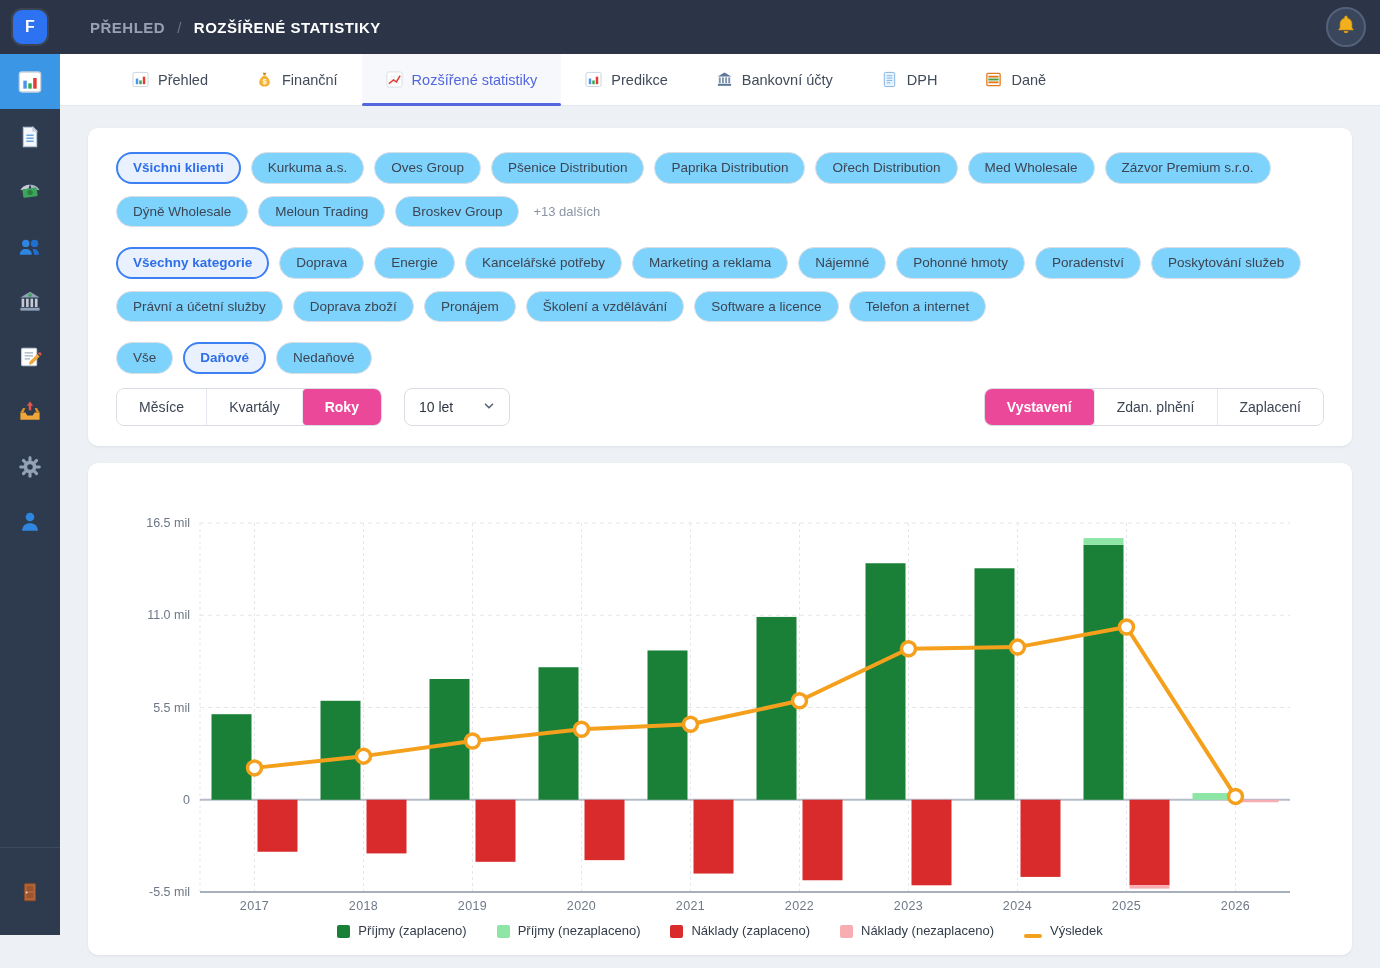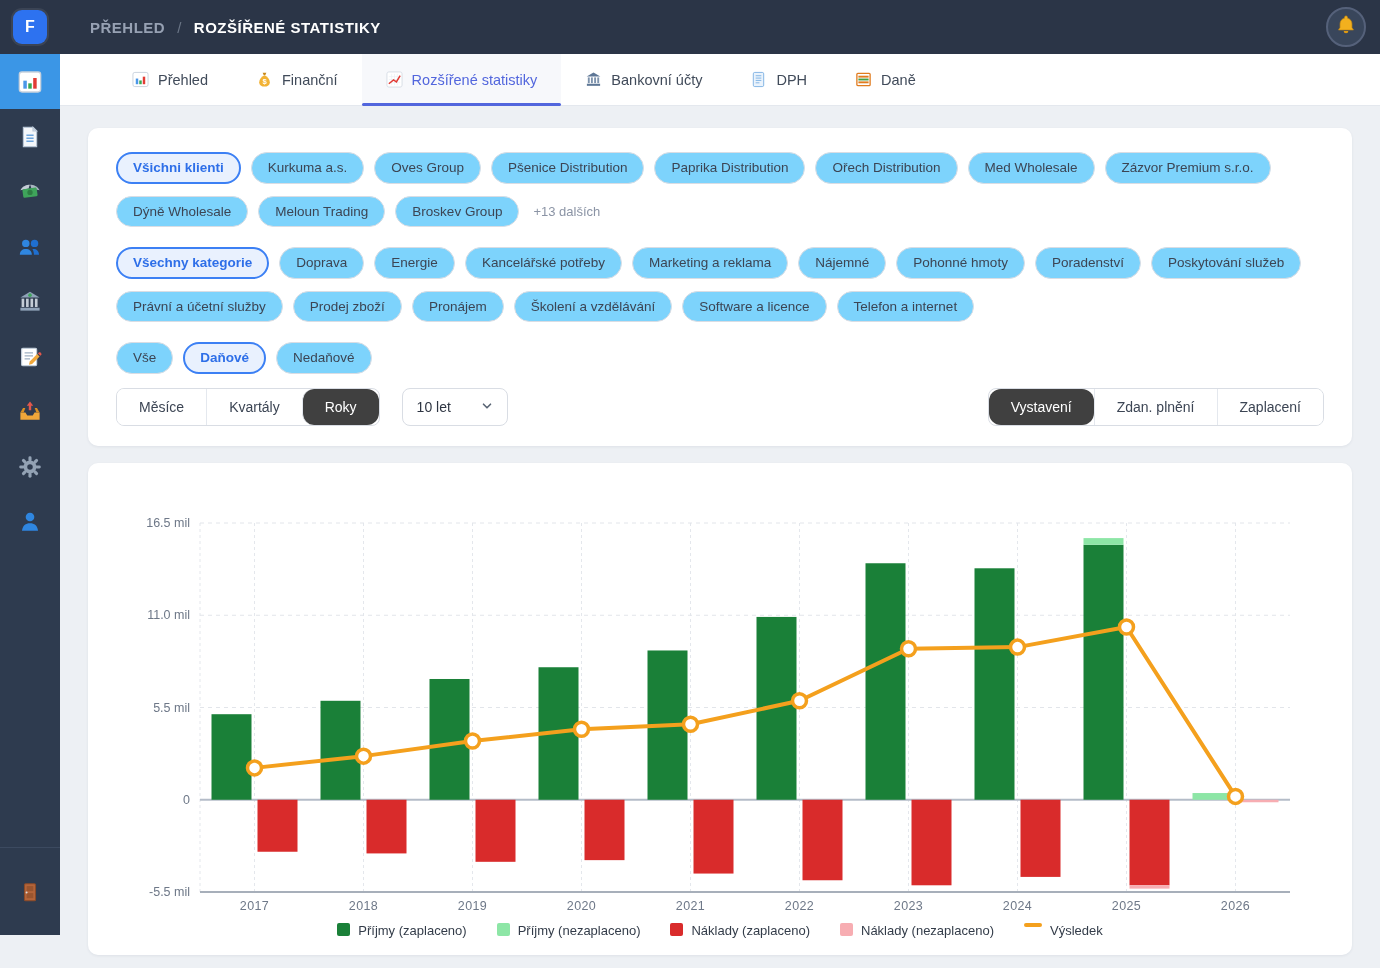--- a/index.html
+++ b/index.html
@@ -89,34 +89,34 @@
   .more-link { font-size:13px; color:#8b94a5; cursor:pointer; padding:0 4px; }
   
   .controls-row { display:flex; justify-content:space-between; align-items:center; margin-top:14px; }
   .controls-left { display:flex; align-items:flex-end; gap:22px; }
   .seg { display:flex; border:1px solid #d9dde4; border-radius:8px; background:#fff; overflow:hidden; }
   .seg-btn {
     background:#fff; border:none; padding:10px 22px; font-size:14px; color:#3c4554;
     cursor:pointer; font-family:"Liberation Sans",sans-serif; border-left:1px solid #e4e8ee;
   }
   .seg-btn:first-child { border-left:none; }
-  .seg-btn.active { background:#404040; color:#fff; border-radius:12px; font-weight:normal; }
+  .seg-btn.active { background:#ec4899; color:#fff; border-radius:4px; font-weight:bold; }
   .range-select {
     display:flex; align-items:center; gap:30px; border:1px solid #d9dde4; border-radius:8px;
     padding:10px 14px; font-size:14px; color:#2e3542; cursor:pointer; background:#fff;
   }
   .range-select svg { width:12px; height:12px; }
   
   #chart-svg { position:absolute; top:6px; left:0; width:1264px; height:448px;
     font-family:"Liberation Sans",sans-serif; }
   .legend {
     position:absolute; left:0; right:0; top:460px; display:flex; justify-content:center;
     align-items:center; gap:30px;
   }
-  .lg-item { display:flex; align-items:flex-start; gap:8px; cursor:pointer; }
+  .lg-item { display:flex; align-items:flex-end; gap:8px; cursor:pointer; }
   .lg-sq { width:13px; height:13px; border-radius:2px; display:inline-block; }
   .lg-dash { width:18px; height:4px; border-radius:2px; display:inline-block; }
   .lg-label { font-size:13px; color:#333c49; }
 </style>
 </head>
 <body>
 
 <header class="topbar">
   <div class="logo">
     <span>F</span>
@@ -276,20 +276,31 @@
           <rect x="1" y="1" width="16" height="16" rx="2" fill="#fff" stroke="#d8dde6"></rect>
           <path d="M3 6h12M3 9h12M3 12h12M6 3v12M9 3v12M12 3v12" stroke="#eceff3" stroke-width=".7"></path>
           <path d="M3 13.5L8 9.5l3 2 4-6.5" stroke="#e23c35" stroke-width="1.6" fill="none"></path>
         </svg>
       </span>
       <span class="tab-label">Rozšířené statistiky</span>
     </div>
     <div class="tab">
       <span class="icon">
         <svg viewBox="0 0 18 18">
+          <rect x="1" y="1.5" width="16" height="15" rx="2" fill="#fff" stroke="#c9d2dd"></rect>
+          <rect x="4" y="8" width="2.6" height="6" fill="#4a97e8"></rect>
+          <rect x="7.7" y="10" width="2.6" height="4" fill="#37a853"></rect>
+          <rect x="11.4" y="6" width="2.6" height="8" fill="#e23c35"></rect>
+        </svg>
+      </span>
+      <span class="tab-label">Predikce</span>
+    </div>
+    <div class="tab">
+      <span class="icon">
+        <svg viewBox="0 0 18 18">
           <path d="M9 1.5L1.8 5.8h14.4z" fill="#5e7796"></path>
           <rect x="3" y="6.8" width="2" height="6" fill="#7d92ac"></rect>
           <rect x="6.3" y="6.8" width="2" height="6" fill="#7d92ac"></rect>
           <rect x="9.7" y="6.8" width="2" height="6" fill="#7d92ac"></rect>
           <rect x="13" y="6.8" width="2" height="6" fill="#7d92ac"></rect>
           <rect x="2" y="13.5" width="14" height="2.2" fill="#5e7796"></rect>
         </svg>
       </span>
       <span class="tab-label">Bankovní účty</span>
     </div>
@@ -335,21 +346,21 @@
         <button class="chip active">Všechny kategorie</button>
         <button class="chip">Doprava</button>
         <button class="chip">Energie</button>
         <button class="chip">Kancelářské potřeby</button>
         <button class="chip">Marketing a reklama</button>
         <button class="chip">Nájemné</button>
         <button class="chip">Pohonné hmoty</button>
         <button class="chip">Poradenství</button>
         <button class="chip">Poskytování služeb</button>
         <button class="chip">Právní a účetní služby</button>
-        <button class="chip">Prodej zboží</button>
+        <button class="chip">Doprava zboží</button>
         <button class="chip">Pronájem</button>
         <button class="chip">Školení a vzdělávání</button>
         <button class="chip">Software a licence</button>
         <button class="chip">Telefon a internet</button>
       </div>
     <div class="chip-row tight" id="tax-chips">
         <button class="chip">Vše</button>
         <button class="chip active">Daňové</button>
         <button class="chip">Nedaňové</button>
       </div>

